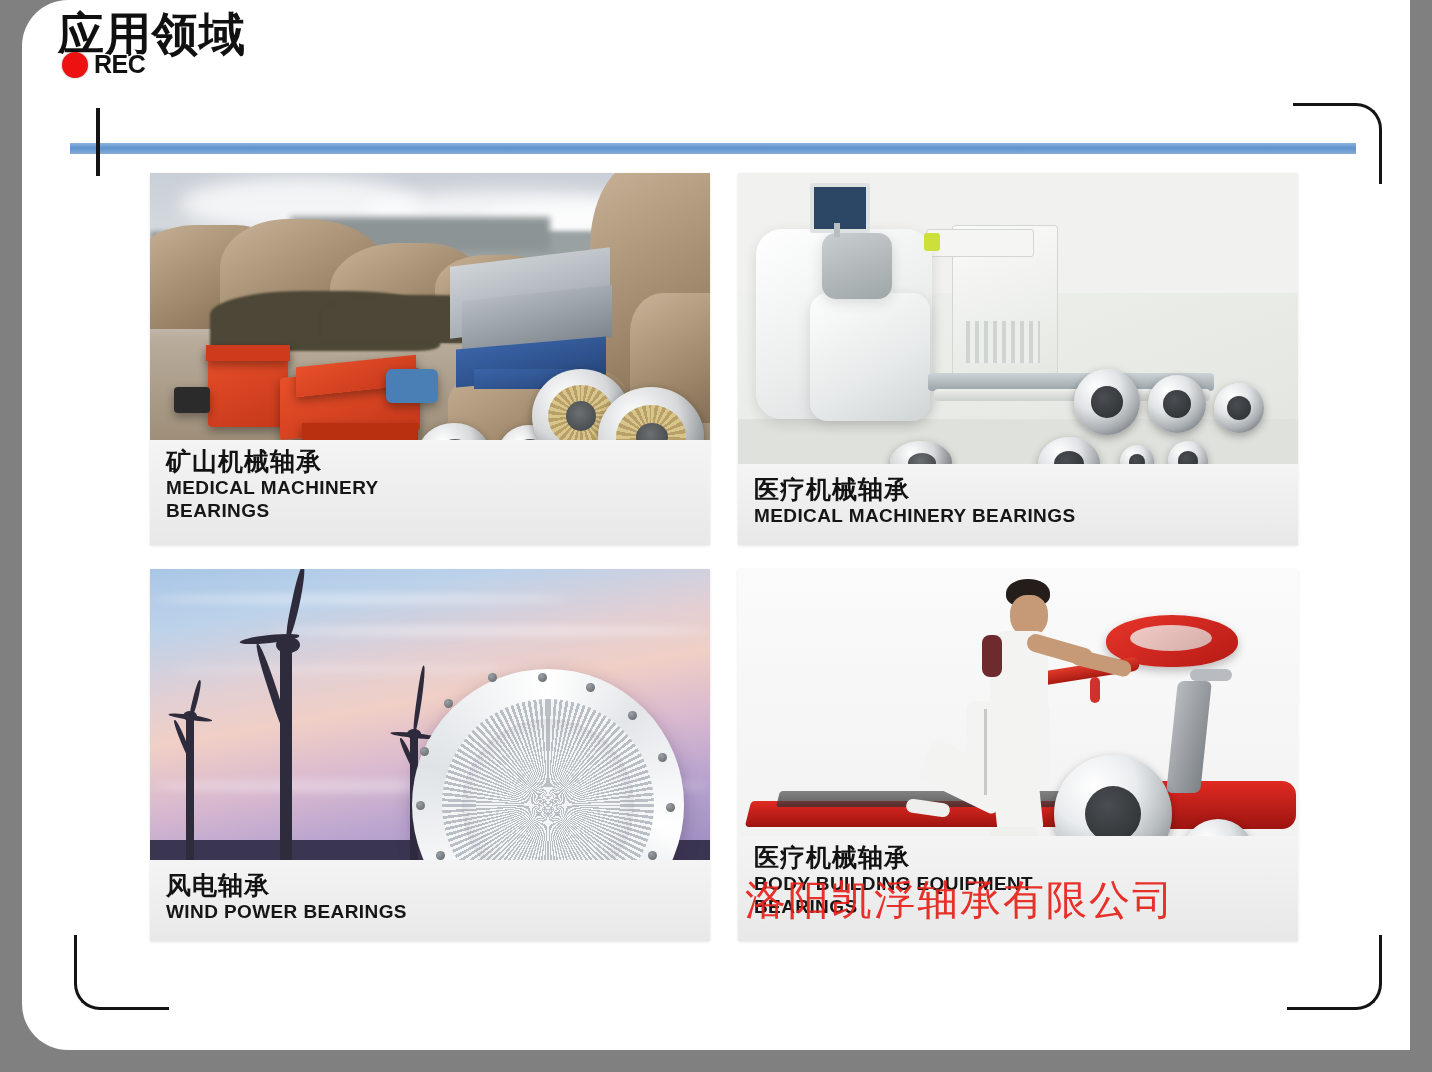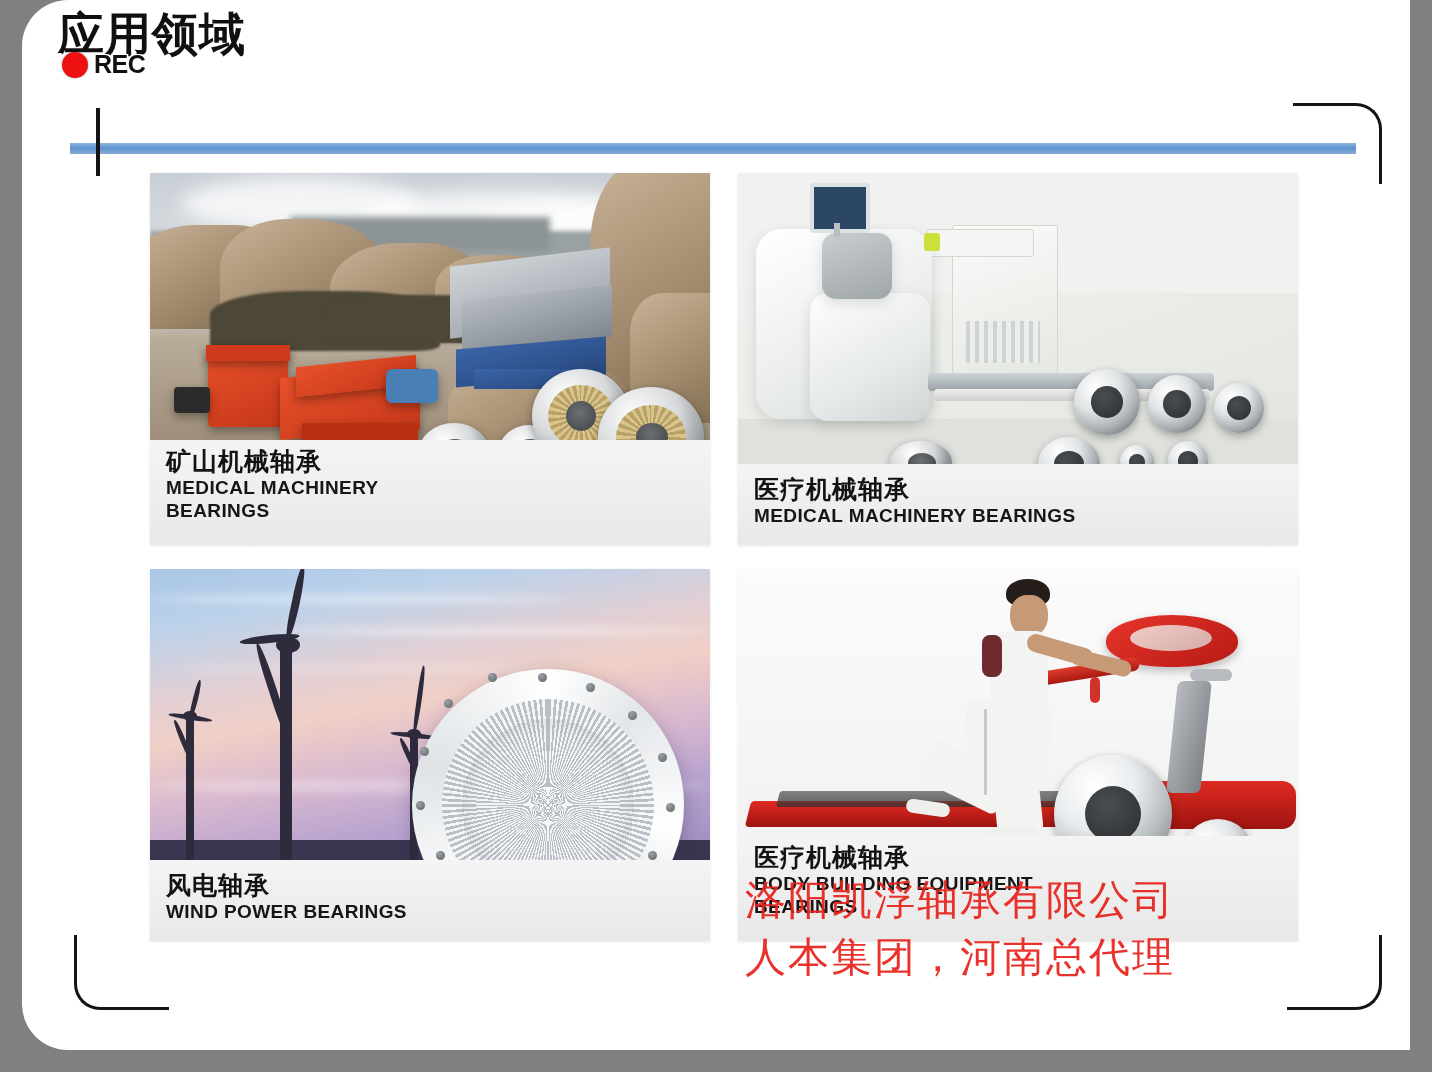--- a/index.html
+++ b/index.html
@@ -443,14 +443,13 @@
           <div class="cap-en">BEARINGS</div>
         </div>
       </div>
     </div>
 
   </div>
 </div>
 
 <div class="wm">
   <div>洛阳凯浮轴承有限公司</div>
-  <div>人本集团，河南总代理</div>
 </div>
 
 </body></html>

